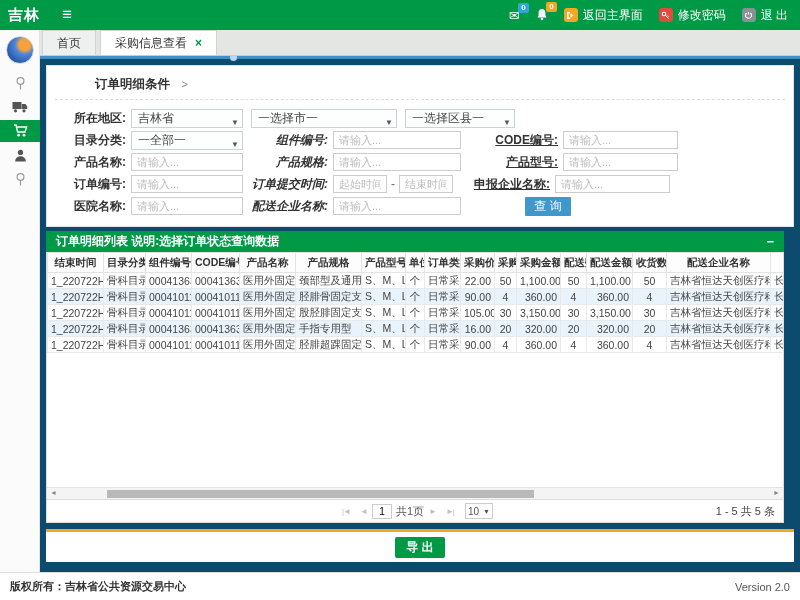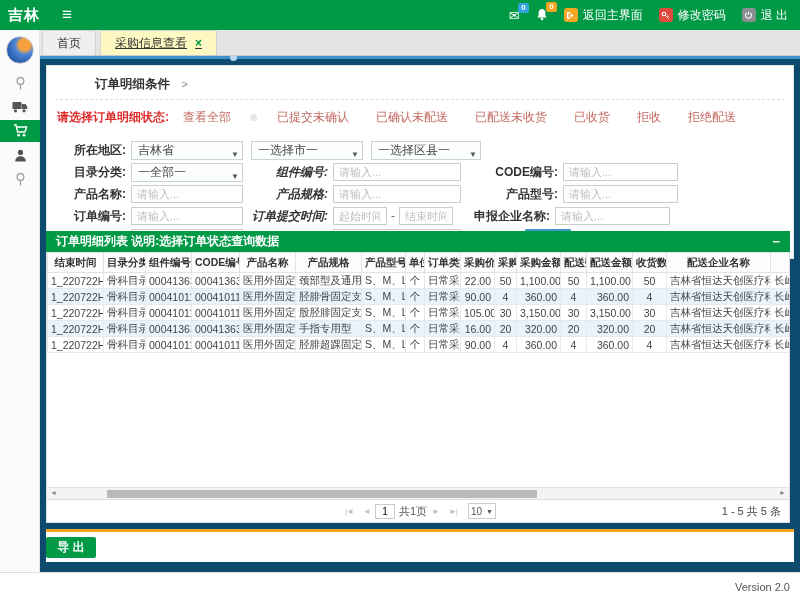--- a/index.html
+++ b/index.html
@@ -23,21 +23,21 @@
   .sq-ico.orange { background:#f5a623; }
   .sq-ico.red { background:#e04a3f; }
   .sq-ico.gray { background:#8a8f94; }
 
   
   .tabbar { position:absolute; top:30px; left:0; width:800px; height:26px;
     background:#e4e6e4; border-bottom:1px solid #c9cdcc; display:flex; align-items:flex-end;
     padding-left:42px; z-index:10; }
   .tab { height:25px; line-height:24px; padding:0 14px; font-size:12px; color:#333;
     background:#eef0ef; border:1px solid #cfd3d2; border-bottom:none; margin-right:4px; cursor:pointer; }
-  .tab.active { background:#fef9c3;text-decoration:underline; }
+  .tab.active { background:#ffffff; }
   .tab-close { color:#009a47; font-weight:bold; margin-left:8px; font-size:12px; cursor:pointer; }
 
   
   .sidebar { position:absolute; top:30px; left:0; width:40px; bottom:28px;
     background:#fbfbfb; border-right:1px solid #e3e3e3; z-index:20; }
   .avatar { width:28px; height:28px; border-radius:50%; margin:6px auto 8px auto;
     background:radial-gradient(circle at 68% 30%, #f6a23c 0 22%, #4f86d8 38%, #1c4e9e 85%);
     border:1px solid #d8d8d8; }
   .side-item { width:40px; height:22px; display:flex; align-items:center; justify-content:center;
     margin-bottom:2px; cursor:pointer; }
@@ -56,36 +56,36 @@
   .fp-title .chev { color:#888; font-weight:normal; margin-left:8px; font-size:11px; }
   .fp-dashed { border-bottom:1px dashed #ddd; margin-bottom:6px; }
   .status-row { display:flex; align-items:center; font-size:12px; padding:3px 0 6px 2px; white-space:nowrap; }
   .status-label { color:#e02b2b; font-weight:bold; margin-right:14px; }
   .status-opt { color:#c2685e; margin-right:27px; cursor:pointer; }
   .status-dot { width:7px; height:7px; border-radius:50%; background:#e6e6e6; margin:0 20px 0 -8px; }
 
   .form { font-size:12px; color:#333; margin-top:8px; }
   .frow { display:flex; align-items:center; height:20px; margin-bottom:2px; }
   .flabel { font-weight:bold; text-align:right; padding-right:5px; white-space:nowrap; }
-  .l1 { width:76px; } .l2 { width:90px;font-style:italic; } .l3 { width:102px; }
+  .l1 { width:76px; } .l2 { width:90px;font-style:italic; } .l3 { width:102px;text-decoration:underline; }
   .sel { position:relative; height:19px; border:1px solid #c9d4d4; background:#fdfefe;
     font-size:12px; color:#444; line-height:17px; padding:0 14px 0 6px; cursor:pointer;
     white-space:nowrap; overflow:hidden; }
   .sel .caret { position:absolute; right:3px; top:4px; font-size:8px; color:#555; }
   .inp { height:18px; border:1px solid #ccc; background:#fff; font-size:11px; padding:0 5px;
     color:#333; font-family:inherit; }
   .inp::placeholder { color:#bdbdbd; }
-  .w112 { width:112px; } .w122 { width:112px; } .w110 { width:110px; } .w128 { width:128px; } .w115 { width:115px; }
+  .w112 { width:112px; } .w122 { width:146px; } .w110 { width:110px; } .w128 { width:128px; } .w115 { width:115px; }
   .w54 { width:54px; }
   .gap8 { width:8px; } .dash { padding:0 4px; color:#666; }
   .btn-query { margin-left:64px; width:46px; height:19px; background:#3e97cd; color:#fff;
     border:none; font-size:12px; cursor:pointer; font-family:inherit; border-radius:1px; }
 
   
-  .table-panel { position:absolute; left:6px; right:10px; top:175px; }
+  .table-panel { position:absolute; left:6px; right:16px; top:175px; }
   .tp-header { height:21px; background:#009a47; color:#fff; font-size:12px; font-weight:bold;
     display:flex; align-items:center; padding:0 10px; }
   .tp-collapse { margin-left:auto; cursor:pointer; font-weight:bold; font-size:13px; }
   .tp-body { background:#fff; border:1px solid #dcdcdc; border-top:none; }
   .tbl-scroll { height:235px; overflow:hidden; }
   table.grid { border-collapse:collapse; table-layout:fixed; font-size:10.5px; width:790px; }
   table.grid th { height:20px; font-weight:bold; color:#333; border:1px solid #e0e4e6;
     background:#fdfdfd; white-space:nowrap; overflow:hidden; padding:0 3px; cursor:pointer; }
   table.grid td { height:16px; border:1px solid #e6eaec; white-space:nowrap; overflow:hidden;
     padding:0 3px; color:#444; }
@@ -104,21 +104,21 @@
   .pg-input { width:20px; height:15px; border:1px solid #ccc; text-align:center; font-size:10px;
     margin-right:4px; font-family:inherit; }
   .pg-size { margin-left:6px; height:16px; border:1px solid #ccc; background:#fff; font-size:10px;
     padding:0 2px; display:inline-flex; align-items:center; cursor:pointer; }
   .pg-size .caret { font-size:7px; margin-left:4px; color:#555; }
   .pg-summary { position:absolute; right:8px; color:#444;margin-left:18px; }
 
   
   .orange-line { position:absolute; left:6px; right:6px; top:473px; height:3px; background:#f5a623; }
   .export-strip { position:absolute; left:6px; right:6px; top:476px; height:30px; background:#fff;
-    display:flex; align-items:center; justify-content:flex-start; }
+    display:flex; align-items:center; justify-content:center; }
   .btn-export { width:50px; height:21px; background:#009a47; color:#fff; border:none;
     font-size:12px; font-weight:bold; cursor:pointer; font-family:inherit; border-radius:2px; }
 
   
   .footer { position:absolute; left:0; bottom:0; width:800px; height:28px; background:#fff;
     border-top:1px solid #ddd; display:flex; align-items:center; padding:0 10px; z-index:25; }
   .footer-left { font-size:11px; font-weight:bold; color:#333; }
   .footer-right { margin-left:auto; font-size:11px; color:#555; }
 </style>
 </head>
@@ -222,31 +222,20 @@
       <span class="loadbar-dot"></span>
     </div>
 
     <div class="filter-panel">
       <div class="fp-title">
         <span>订单明细条件</span>
         <span class="chev">&gt;</span>
       </div>
       <div class="fp-dashed"></div>
 
-      <div class="status-row">
-        <span class="status-label">请选择订单明细状态:</span>
-        <span class="status-opt">查看全部</span>
-        <span class="status-dot"></span>
-        <span class="status-opt">已提交未确认</span>
-        <span class="status-opt">已确认未配送</span>
-        <span class="status-opt">已配送未收货</span>
-        <span class="status-opt">已收货</span>
-        <span class="status-opt">拒收</span>
-        <span class="status-opt">拒绝配送</span>
-      </div>
 
       <div class="form">
         <div class="frow">
           <span class="flabel l1">所在地区:</span>
           <span class="sel w112">
             <span>吉林省</span>
             <span class="caret">▼</span>
           </span>
           <span class="gap8"></span>
           <span class="sel w122">
@@ -470,16 +459,17 @@
       </div>
     </div>
 
     <div class="orange-line"></div>
     <div class="export-strip">
       <button class="btn-export">导 出</button>
     </div>
   </div>
 
   <div class="footer">
+    <span class="footer-left">版权所有：吉林省公共资源交易中心</span>
     <span class="footer-right">Version 2.0</span>
   </div>
 
 </div>
 
 </body></html>

